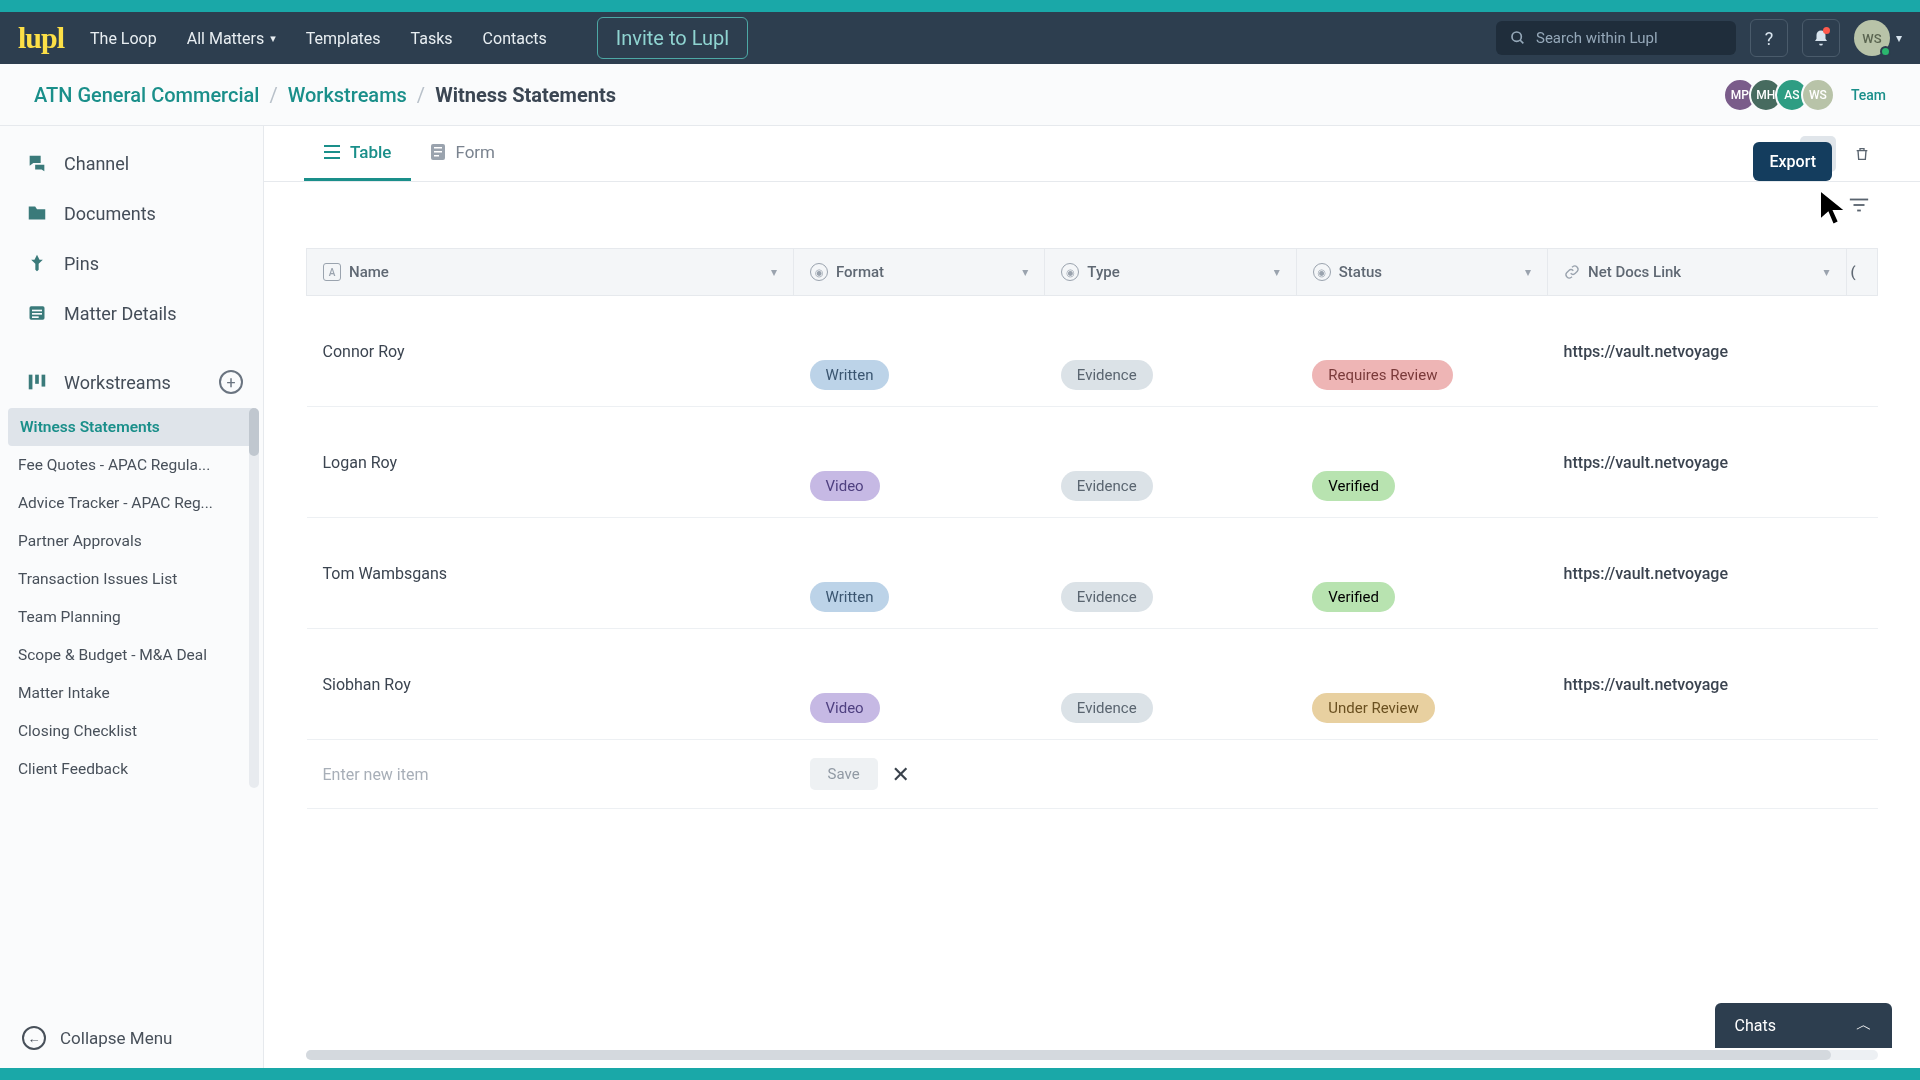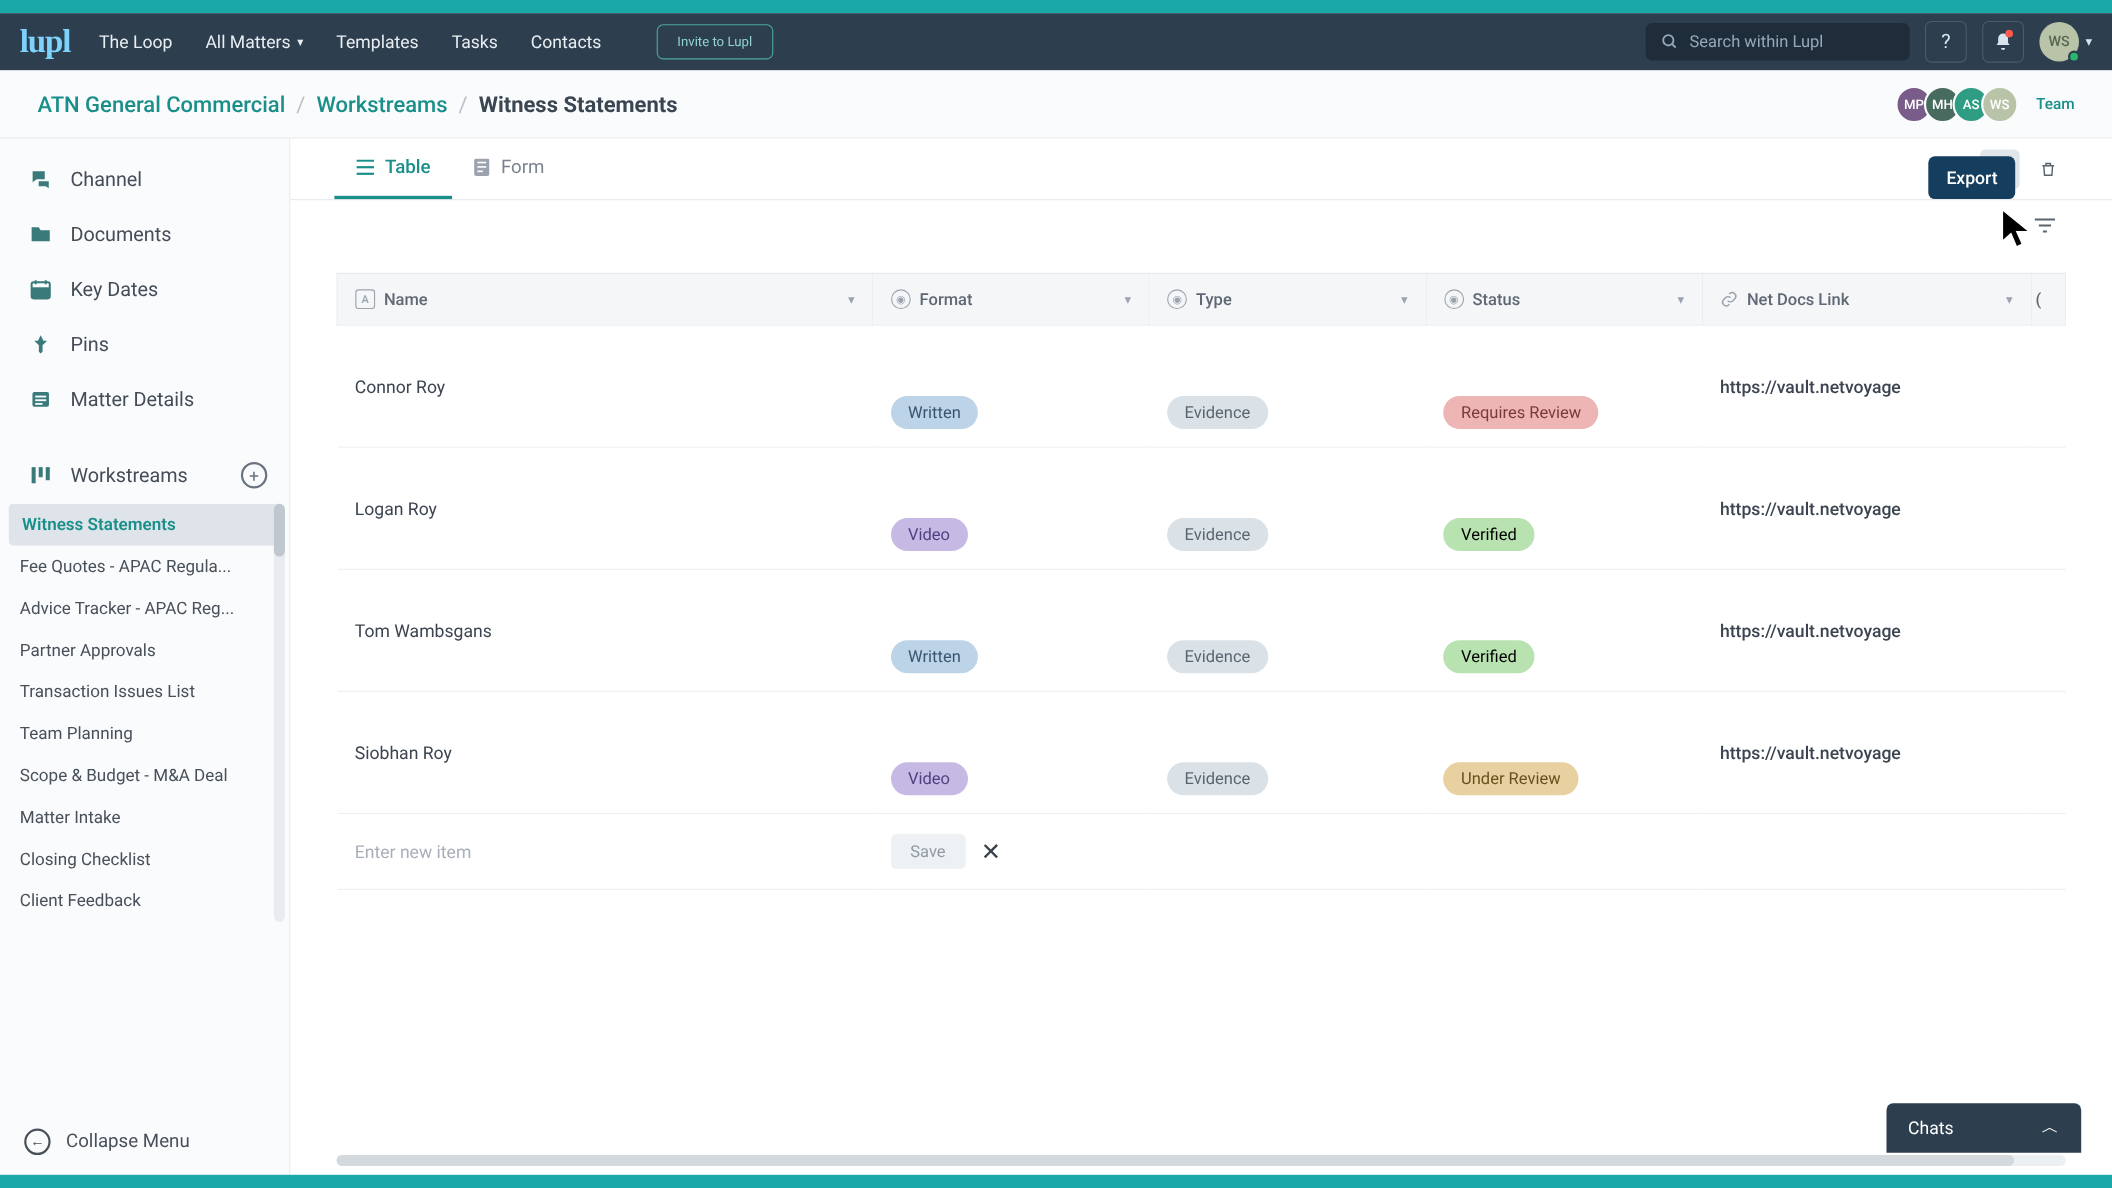--- a/index.html
+++ b/index.html
@@ -3,25 +3,25 @@
 <meta charset="utf-8">
 <style>
 * { margin:0; padding:0; box-sizing:border-box; font-family:-apple-system,BlinkMacSystemFont,"Segoe UI",Roboto,sans-serif; }
 body { background:#f7f8fa; width:1920px; height:1080px; overflow:hidden; position:relative; }
 
 
 .top-strip { height:12px; background:#1aa8a8; }
 
 
 .header { background:#2d3e4f; height:52px; display:flex; align-items:center; padding:0 18px; color:#fff; }
-.logo { font-size:30px; font-weight:600; letter-spacing:-1px; margin-right:26px; color:#7dd3fc; font-family:Georgia,serif; }
+.logo { font-size:30px; font-weight:600; letter-spacing:-1px; margin-right:26px; color:#fde047; font-family:Georgia,serif; }
 .nav { display:flex; gap:30px; align-items:center; }
 .nav-item { font-size:16px; color:#e8eef2; cursor:pointer; display:flex; align-items:center; gap:6px; }
 .nav-chevron { font-size:11px; }
-.invite-btn { border:1px solid #4da8a5; color:#8fd4d1; padding:8px 18px; border-radius:6px; margin-left:20px; font-size:12px; cursor:pointer; }
+.invite-btn { border:1px solid #4da8a5; color:#8fd4d1; padding:8px 18px; border-radius:6px; margin-left:20px; font-size:20px; cursor:pointer; }
 .header-right { margin-left:auto; display:flex; align-items:center; gap:14px; }
 .search-box { background:#1f2d3b; border-radius:6px; padding:8px 14px; display:flex; align-items:center; gap:10px; width:240px; }
 .search-box input { background:transparent; border:none; color:#9eb2c4; font-size:15px; outline:none; width:100%; }
 .search-box input::placeholder { color:#95a8b9; }
 .icon-btn-h { width:38px; height:38px; border:1px solid #4a5b6b; border-radius:6px; display:flex; align-items:center; justify-content:center; color:#d8e4ee; cursor:pointer; font-size:18px; position:relative; }
 .notif-dot { position:absolute; top:7px; right:9px; width:7px; height:7px; background:#ff5a4d; border-radius:50%; }
 .avatar-btn { width:36px; height:36px; border-radius:50%; background:#b8c3a8; display:flex; align-items:center; justify-content:center; font-size:13px; color:#5a6550; font-weight:500; position:relative; }
 .avatar-online { position:absolute; bottom:-1px; right:-1px; width:11px; height:11px; background:#2bb66e; border:2px solid #2d3e4f; border-radius:50%; }
 .avatar-wrap { display:flex; align-items:center; gap:6px; cursor:pointer; }
 .avatar-chev { color:#d8e4ee; font-size:12px; }
@@ -175,32 +175,20 @@
         </span>
       <span>Channel</span>
     </div>
     <div class="side-item">
       <span class="side-icon">
           <svg width="22" height="22" viewBox="0 0 24 24" fill="#3a7a7a">
             <path d="M3 5h7l2 3h9v11H3V5z"></path>
           </svg>
         </span>
       <span>Documents</span>
-    </div>
-    <div class="side-item">
-      <span class="side-icon">
-          <svg width="22" height="22" viewBox="0 0 24 24" fill="#3a7a7a">
-            <rect x="3" y="5" width="18" height="16" rx="2"></rect>
-            <rect x="3" y="5" width="18" height="5" fill="#fafbfc"></rect>
-            <rect x="3" y="5" width="18" height="16" rx="2" fill="none" stroke="#3a7a7a" stroke-width="2"></rect>
-            <line x1="7" y1="3" x2="7" y2="7" stroke="#3a7a7a" stroke-width="2"></line>
-            <line x1="17" y1="3" x2="17" y2="7" stroke="#3a7a7a" stroke-width="2"></line>
-          </svg>
-        </span>
-      <span>Key Dates</span>
     </div>
     <div class="side-item">
       <span class="side-icon">
           <svg width="20" height="20" viewBox="0 0 24 24" fill="#3a7a7a">
             <path d="M12 2l3 6h4l-5 5v7l-2 2-2-2v-7L5 8h4l3-6z"></path>
           </svg>
         </span>
       <span>Pins</span>
     </div>
     <div class="side-item">

